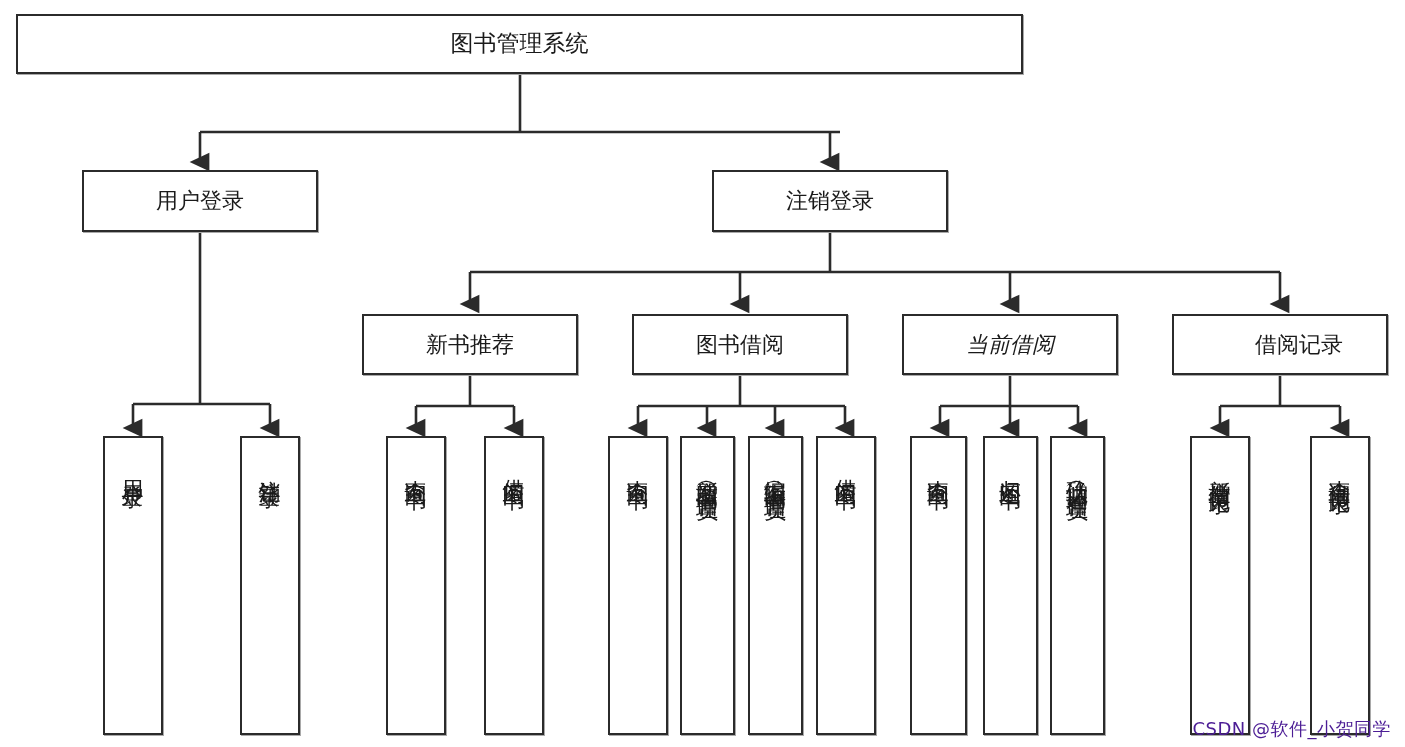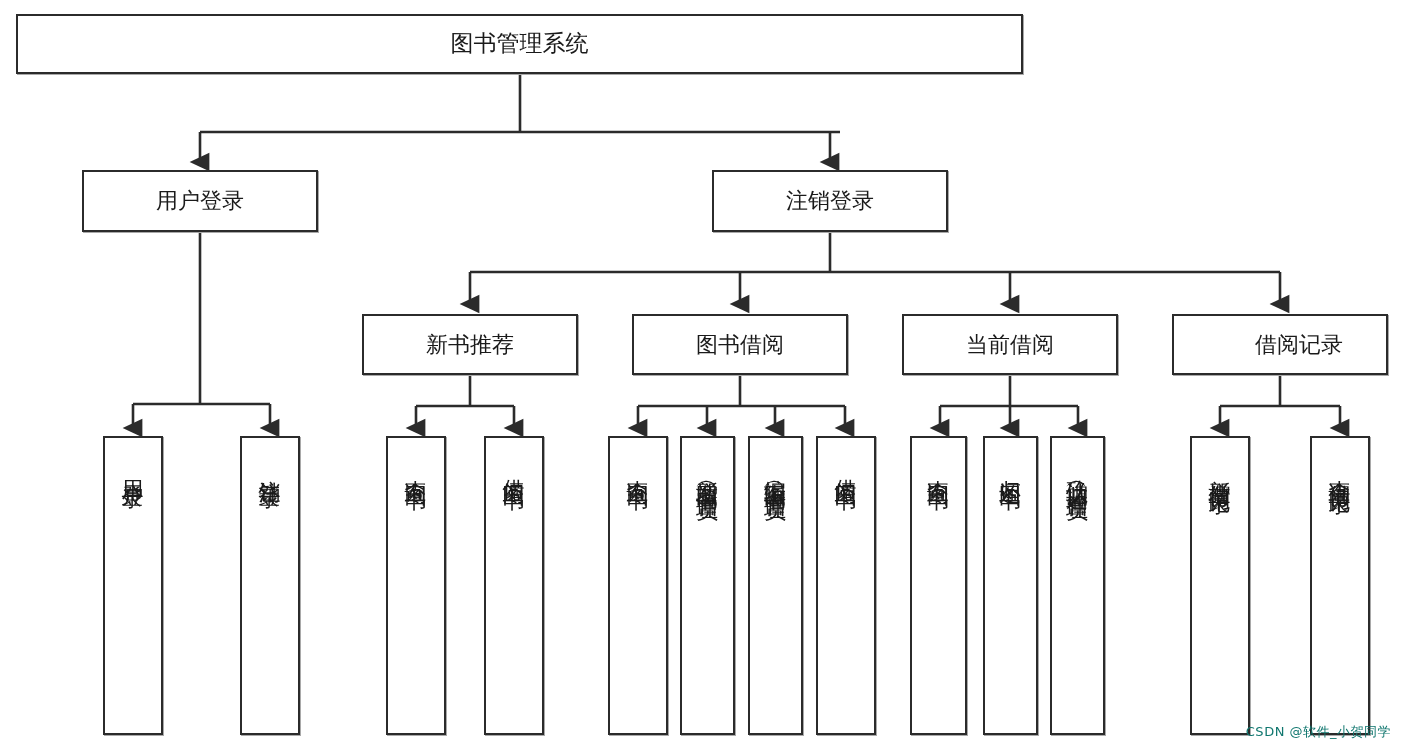--- a/index.html
+++ b/index.html
@@ -56,22 +56,22 @@
     text-orientation: upright;
     font-size: 22px;
     letter-spacing: 3px;
     line-height: 1.05;
     white-space: normal;
   }
   #watermark {
     position: absolute;
     right: 14px;
     bottom: 6px;
-    font-size: 13px;
-    color: #0f766e;
+    font-size: 18px;
+    color: #4c1d95;
     letter-spacing: 0.5px;
     white-space: nowrap;
     font-family: "DejaVu Sans", "Liberation Sans", sans-serif;
   }
 </style>
 </head>
 <body>
 
 <div id="canvas">
 
@@ -135,21 +135,21 @@
   <div class="node node-l2" style="left:712px; top:170px; width:236px; height:62px;">
     <span class="label">注销登录</span>
   </div>
 
   <div class="node node-l3" style="left:362px; top:314px; width:216px; height:61px;justify-content:center;">
     <span class="label">新书推荐</span>
   </div>
   <div class="node node-l3" style="left:632px; top:314px; width:216px; height:61px;justify-content:center;">
     <span class="label">图书借阅</span>
   </div>
-  <div class="node node-l3" style="left:902px; top:314px; width:216px; height:61px;">
+  <div class="node node-l3" style="left:902px; top:314px; width:216px; height:61px;font-style:italic;">
     <span class="label">当前借阅</span>
   </div>
   <div class="node node-l3" style="left:1172px; top:314px; width:216px; height:61px;padding-left:38px;">
     <span class="label">借阅记录</span>
   </div>
 
   <div class="node node-leaf" style="left:103px; top:436px; width:60px; height:299px;">
     <span class="label">用户登录</span>
   </div>
   <div class="node node-leaf" style="left:240px; top:436px; width:60px; height:299px;">

